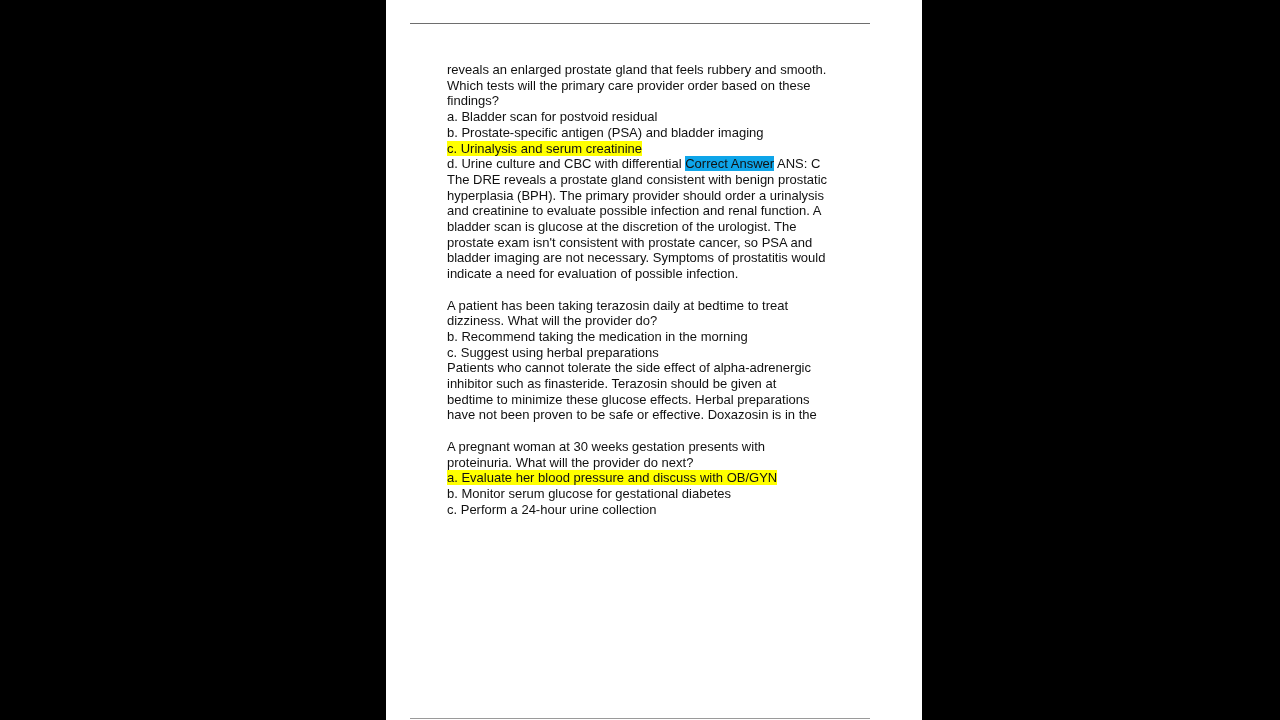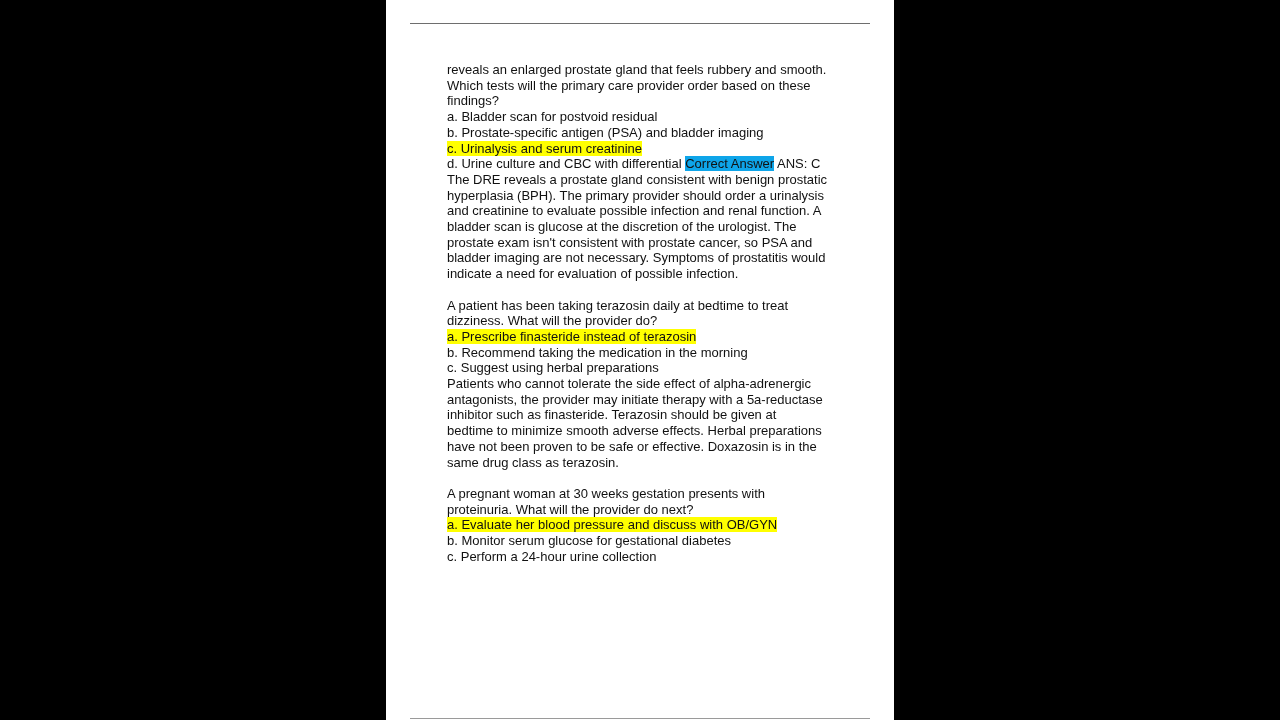--- a/index.html
+++ b/index.html
@@ -1,21 +1,21 @@
 <!DOCTYPE html>
 <html><head>
   <meta charset="utf-8">
   <style>
     html, body { margin: 0; padding: 0; }
     body {
       width: 1280px; height: 720px; background: #000; position: relative; overflow: hidden;
       font-family: "Liberation Sans", sans-serif;
     }
     .page {
-      position: absolute; left: 386px; top: 0; width: 508px; height: 720px; background: #fff;
+      position: absolute; left: 386px; top: 0; width: 508px; height: 720px; background: #fff; padding-left: 28px;
     }
     .rule-top { position: absolute; left: 24px; width: 460px; top: 23px; height: 1px; background: #6e6e6e; }
     .rule-bottom { position: absolute; left: 24px; width: 460px; top: 718px; height: 1px; background: #9a9a9a; }
     .content {
       position: absolute; left: 61px; top: 62px; width: 410px;
       font-size: 13px; line-height: 15.7px; color: #111;
     }
     .line { white-space: nowrap; display: block; }
     .gap { height: 15.7px; }
     .hl-yellow { background: #ffff00; }
@@ -44,29 +44,26 @@
       <span class="line">prostate exam isn't consistent with prostate cancer, so PSA and</span>
       <span class="line">bladder imaging are not necessary. Symptoms of prostatitis would</span>
       <span class="line">indicate a need for evaluation of possible infection.</span>
     </div>
 
     <div class="gap"></div>
 
     <div>
       <span class="line">A patient has been taking terazosin daily at bedtime to treat</span>
       <span class="line">dizziness. What will the provider do?</span>
-      <span class="line"><span class="hl-yellow">a. Prescribe finasteride instead of terazosin</span></span>
       <span class="line">b. Recommend taking the medication in the morning</span>
       <span class="line">c. Suggest using herbal preparations</span>
       <span class="line">Patients who cannot tolerate the side effect of alpha-adrenergic</span>
-      <span class="line">antagonists, the provider may initiate therapy with a 5a-reductase</span>
       <span class="line">inhibitor such as finasteride. Terazosin should be given at</span>
-      <span class="line">bedtime to minimize smooth adverse effects. Herbal preparations</span>
+      <span class="line">bedtime to minimize these glucose effects. Herbal preparations</span>
       <span class="line">have not been proven to be safe or effective. Doxazosin is in the</span>
-      <span class="line">same drug class as terazosin.</span>
     </div>
 
     <div class="gap"></div>
 
     <div>
       <span class="line">A pregnant woman at 30 weeks gestation presents with</span>
       <span class="line">proteinuria. What will the provider do next?</span>
       <span class="line"><span class="hl-yellow">a. Evaluate her blood pressure and discuss with OB/GYN</span></span>
       <span class="line">b. Monitor serum glucose for gestational diabetes</span>
       <span class="line">c. Perform a 24-hour urine collection</span>

